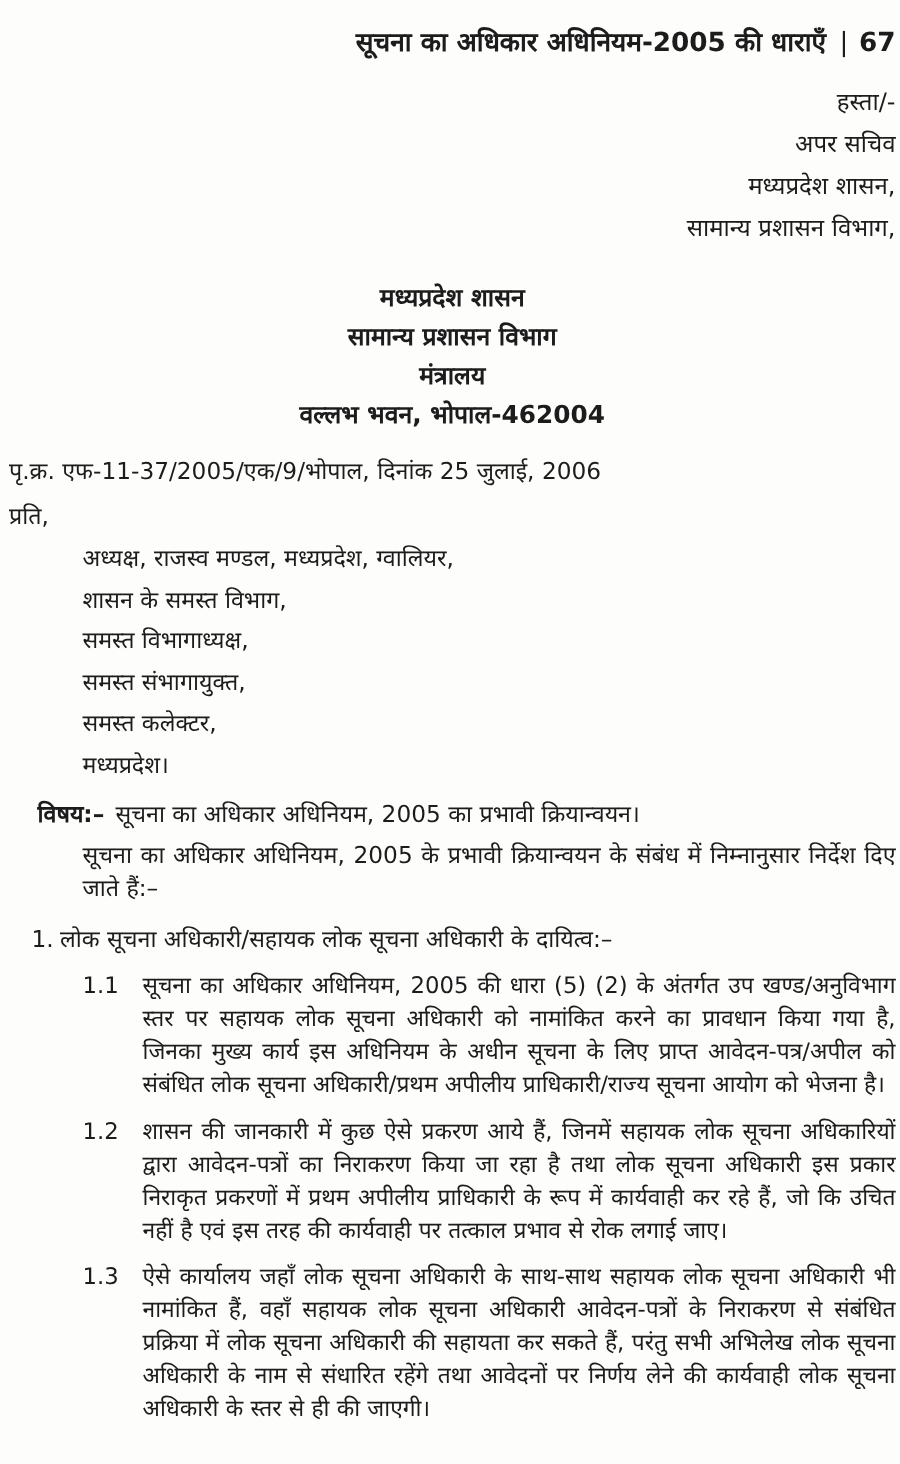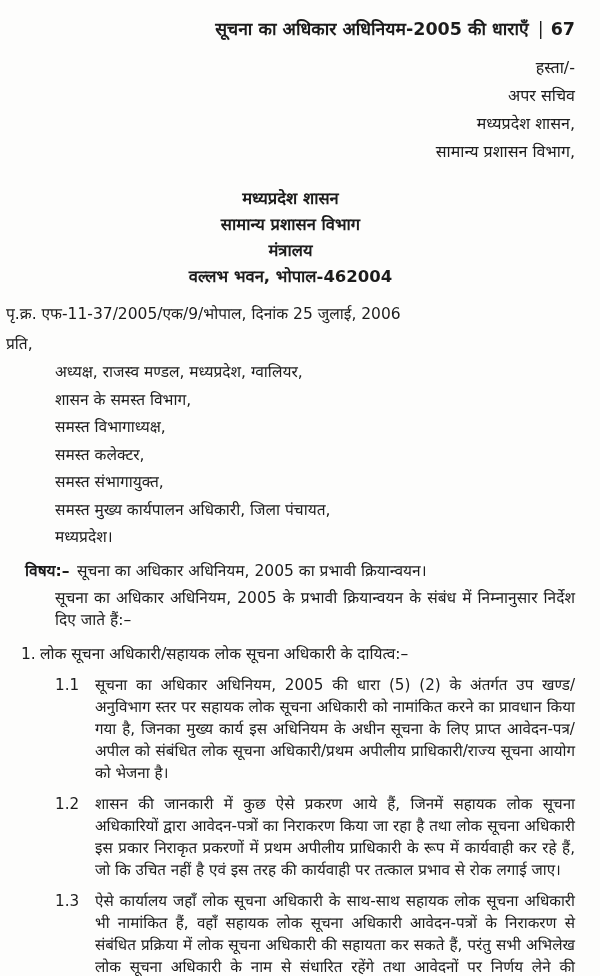--- a/index.html
+++ b/index.html
@@ -10,21 +10,21 @@
   .page {
     position: relative;
     width: 600px;
     height: 976px;
     margin: 0 auto;
     background: #fdfdfc;
     color: #1c1c1c;
     font-family: "DejaVu Sans", sans-serif;
     overflow: hidden;
     box-sizing: border-box;
-    padding: 16px 25px 0 6px;
+    padding: 16px 3px 0 6px;
   }
   
   .running-head {
     text-align: right;
     font-weight: bold;
     font-size: 17.5px;
     line-height: 26px;
     margin-bottom: 12px;
     white-space: nowrap;
   }
@@ -136,23 +136,22 @@
     <span>पृ.क्र. एफ-11-37/2005/एक/9/</span>
     <span>भोपाल, दिनांक 25 जुलाई, 2006</span>
   </div>
 
   <div class="salutation">प्रति,</div>
 
   <div class="addressees">
     <div>अध्यक्ष, राजस्व मण्डल, मध्यप्रदेश, ग्वालियर,</div>
     <div>शासन के समस्त विभाग,</div>
     <div>समस्त विभागाध्यक्ष,</div>
+    <div>समस्त संभागायुक्त,</div>
     <div>समस्त कलेक्टर,</div>
-    <div>समस्त संभागायुक्त,</div>
-    <div>समस्त मुख्य कार्यपालन अधिकारी, जिला पंचायत,</div>
     <div>मध्यप्रदेश।</div>
   </div>
 
   <div class="subject-row">
     <span class="label">विषय:–</span>
     <span>सूचना का अधिकार अधिनियम, 2005 का प्रभावी क्रियान्वयन।</span>
   </div>
 
   <div class="intro">सूचना का अधिकार अधिनियम, 2005 के प्रभावी क्रियान्वयन के संबंध में निम्नानुसार निर्देश दिए जाते हैं:–</div>
 

